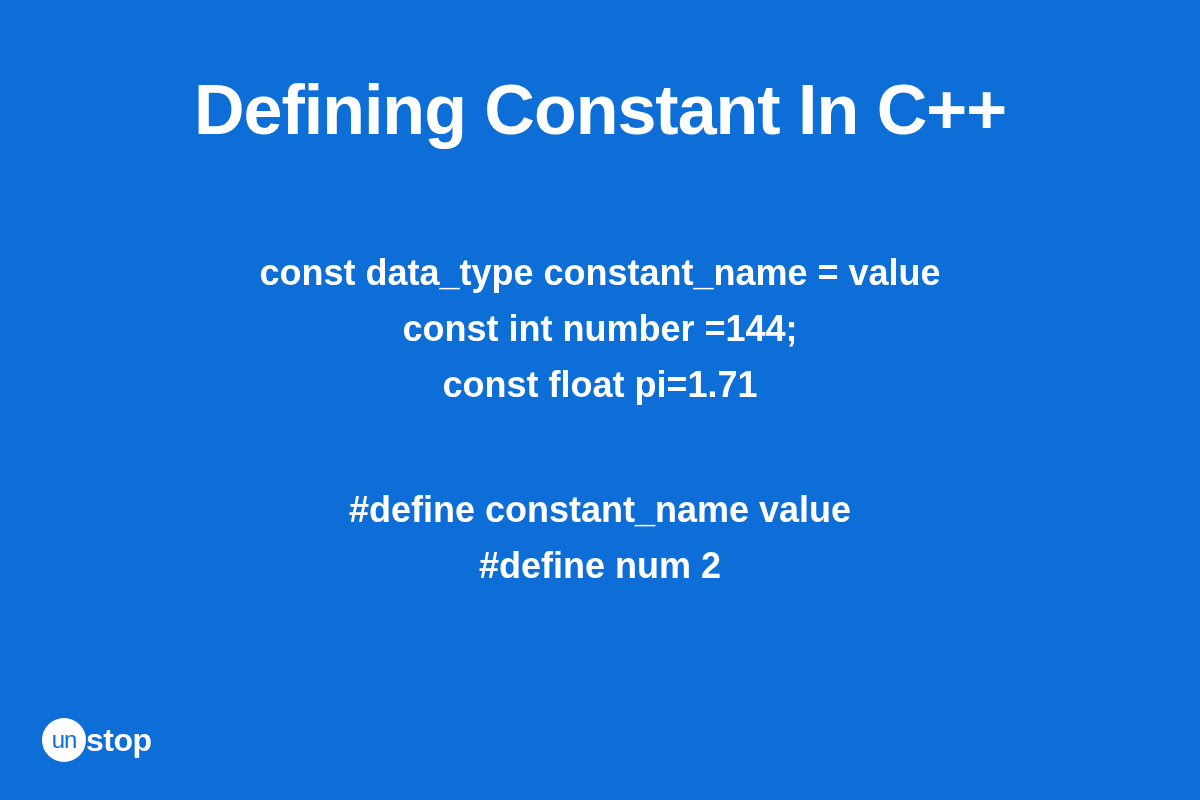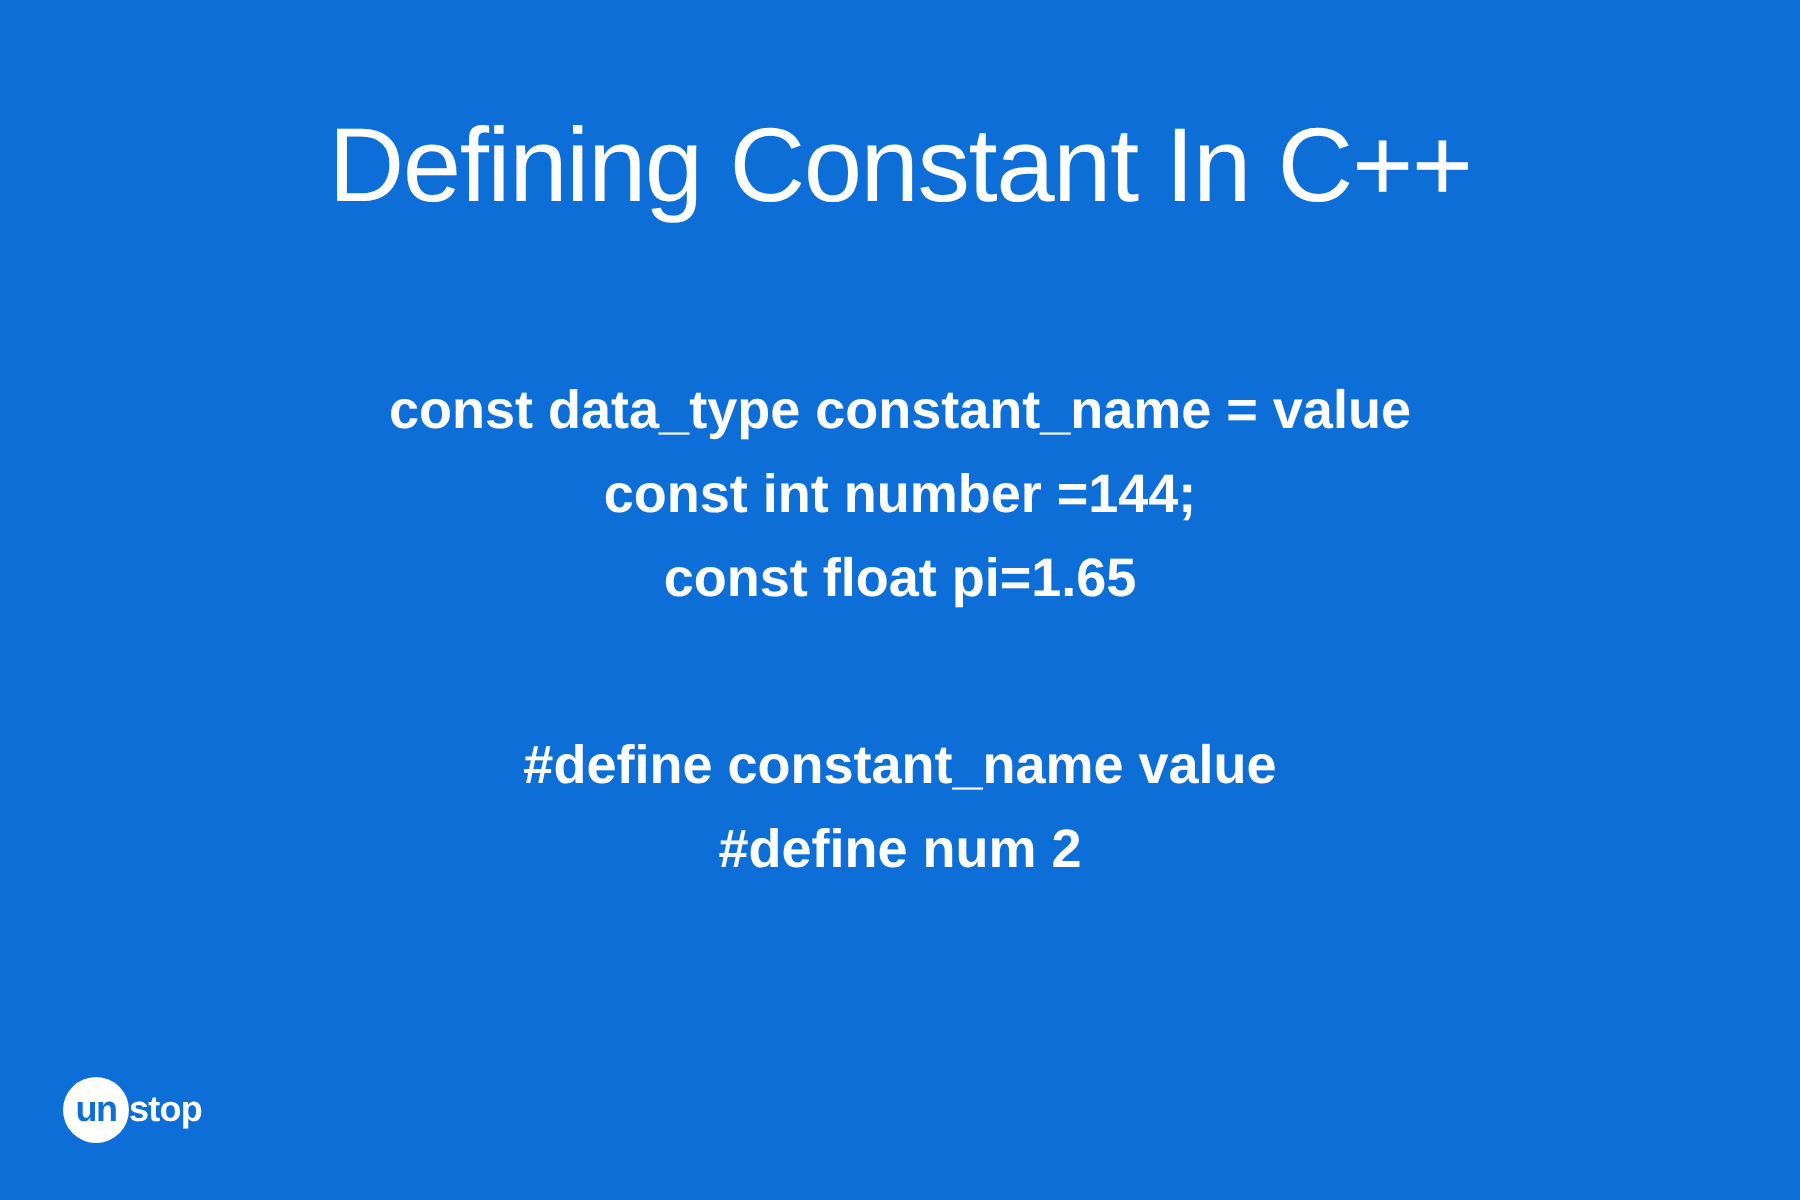--- a/index.html
+++ b/index.html
@@ -15,21 +15,21 @@
       color: #ffffff;
       position: relative;
       overflow: hidden;
     }
     .container {
       padding: 70px 100px 0 100px;
       text-align: center;
     }
     .title {
       font-size: 70px;
-      font-weight: 400;
+      font-weight: 700;
       letter-spacing: -1px;
       margin-bottom: 95px;
     }
     .code-block {
       margin-bottom: 70px;
       margin-top: 16px;
     }
     .code-line {
       font-size: 36px;
       font-weight: 700;
@@ -48,40 +48,40 @@
       background-color: #ffffff;
       border-radius: 50%;
       display: flex;
       align-items: center;
       justify-content: center;
       margin-right: -2px;
     }
     .logo-circle-text {
       color: #0e6ed8;
       font-size: 24px;
-      font-weight: 700;
+      font-weight: 400;
       letter-spacing: -1px;
     }
     .logo-text {
-      font-size: 24px;
+      font-size: 32px;
       font-weight: 800;
       letter-spacing: -0.5px;
       margin-left: 2px;
     }
   </style>
 </head>
 <body>
 
 <div class="container">
   <h1 class="title">Defining Constant In C++</h1>
 
   <div class="code-block">
     <div class="code-line">const data_type constant_name = value</div>
     <div class="code-line">const int number =144;</div>
-    <div class="code-line">const float pi=1.65</div>
+    <div class="code-line">const float pi=1.71</div>
   </div>
 
   <div class="code-block">
     <div class="code-line">#define constant_name value</div>
     <div class="code-line">#define num 2</div>
   </div>
 </div>
 
 <div class="logo">
   <div class="logo-circle">

